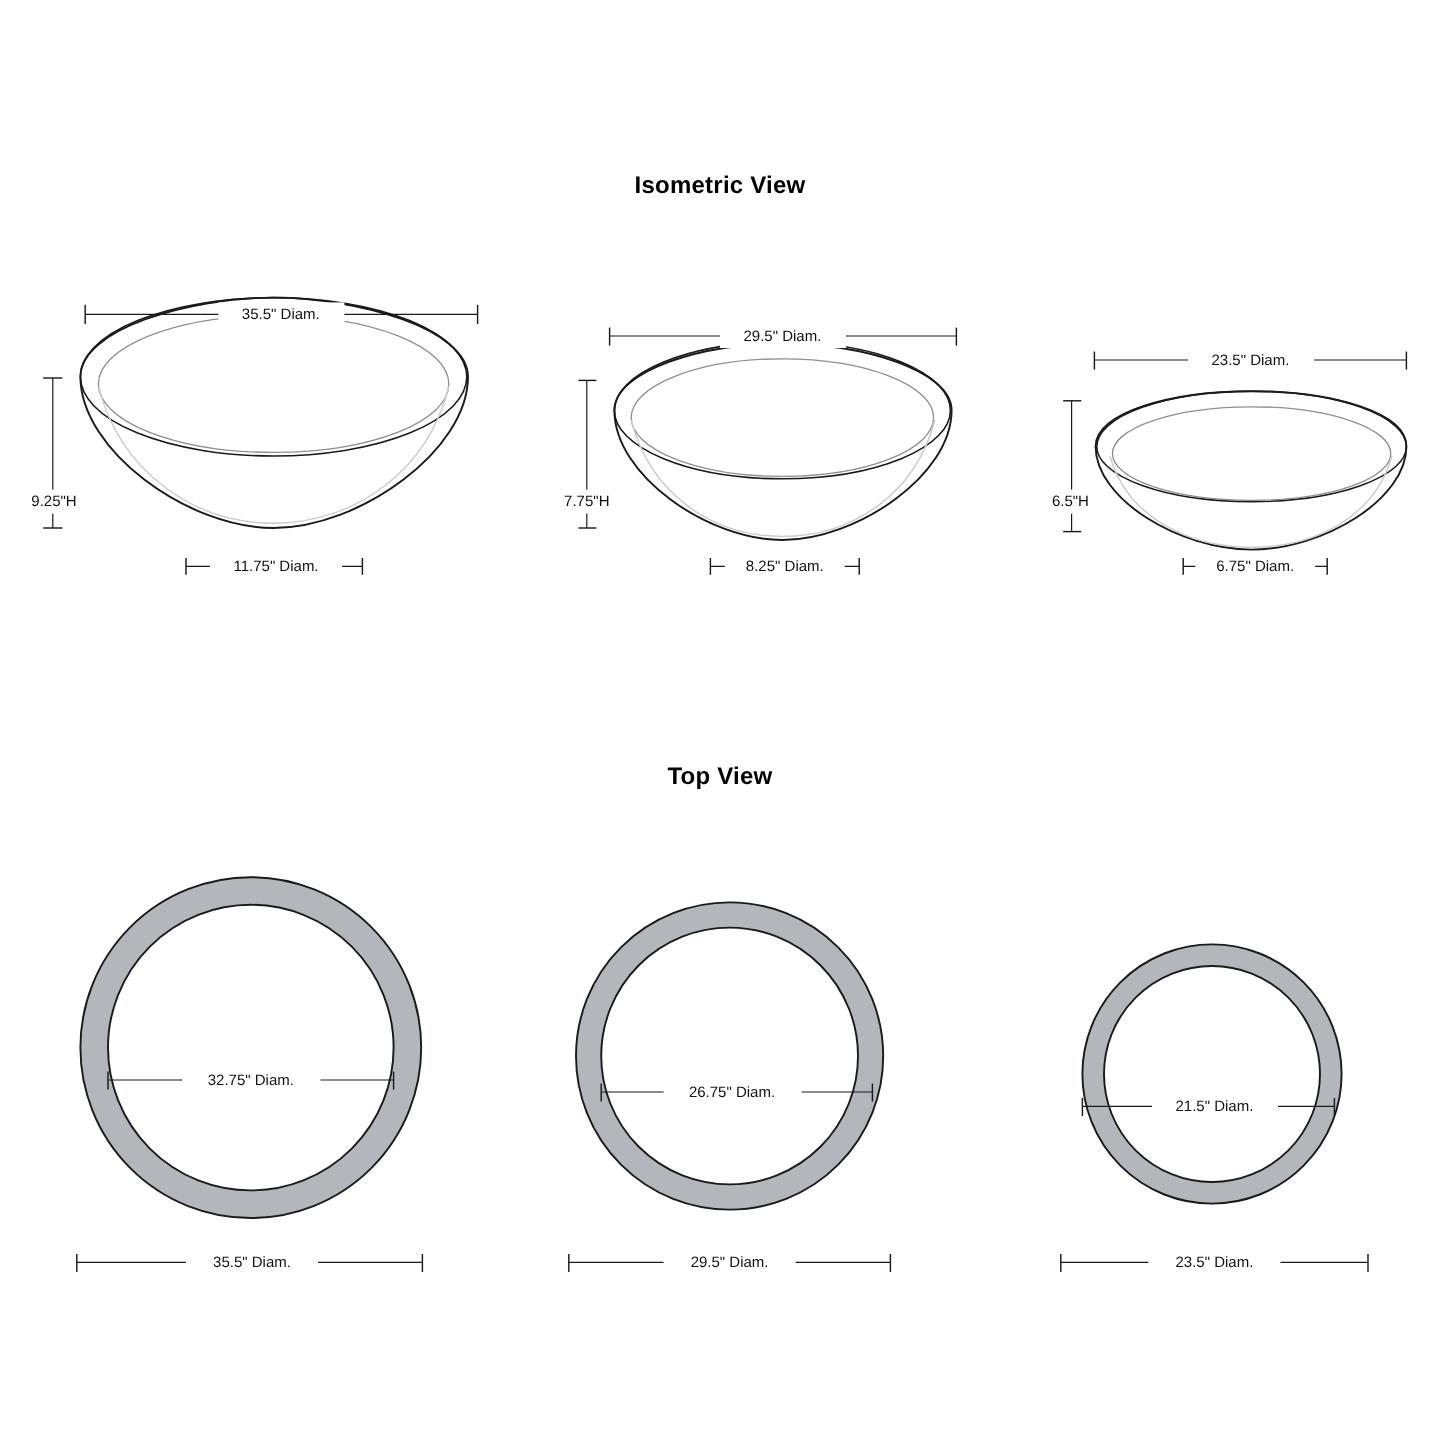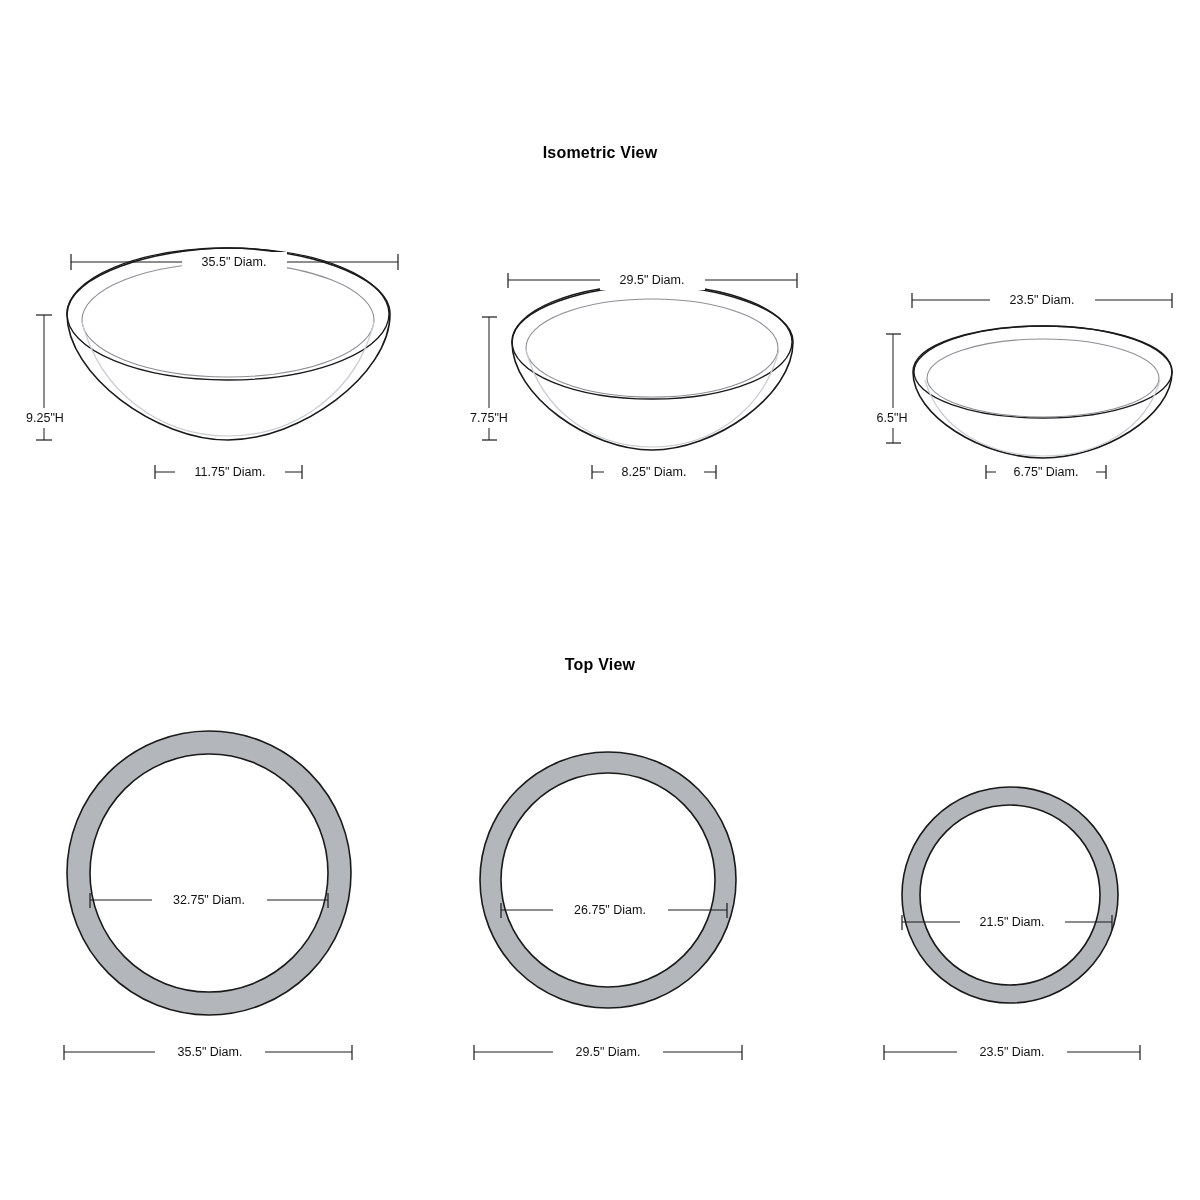--- a/index.html
+++ b/index.html
@@ -18,27 +18,27 @@
   .stage {
     position: absolute;
     left: 0; top: 0;
     width: 1200px;
     height: 1200px;
   }
   .section-title {
     position: absolute;
     width: 100%;
     text-align: center;
-    font-size: 16px;
+    font-size: 20px;
     font-weight: bold;
     letter-spacing: 0.2px;
     color: #000;
   }
   #iso-title { top: 144px; }
-  #top-title { top: 656px; }
+  #top-title { top: 636px; }
 
   svg { display: block; }
 
   .dimtext {
     font-family: "Liberation Sans", sans-serif;
     font-size: 12.5px;
     fill: #111;
   }
 </style>
 </head>

